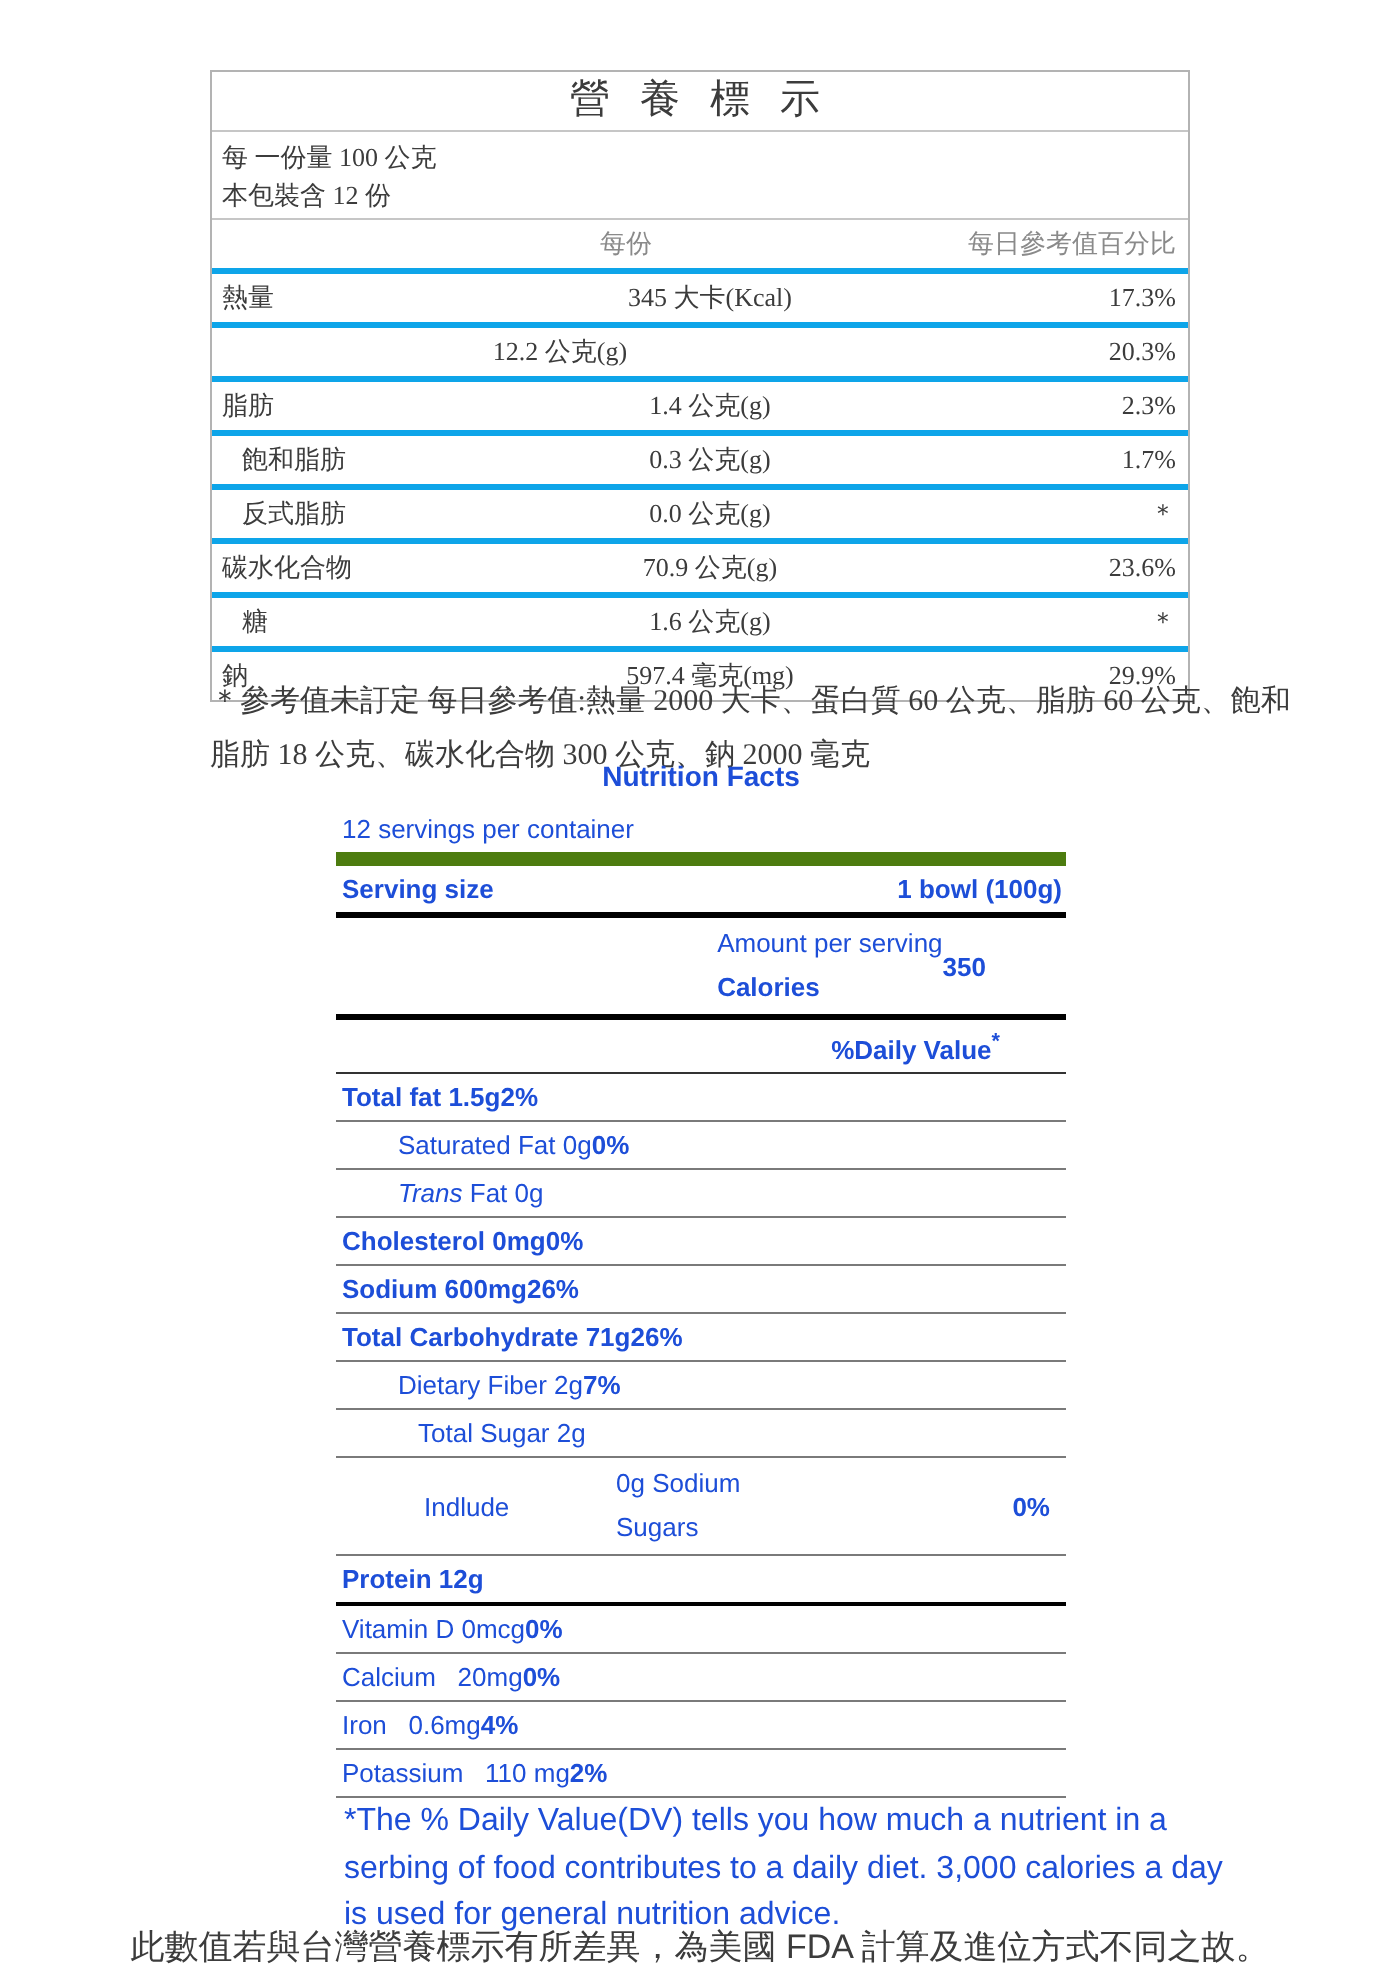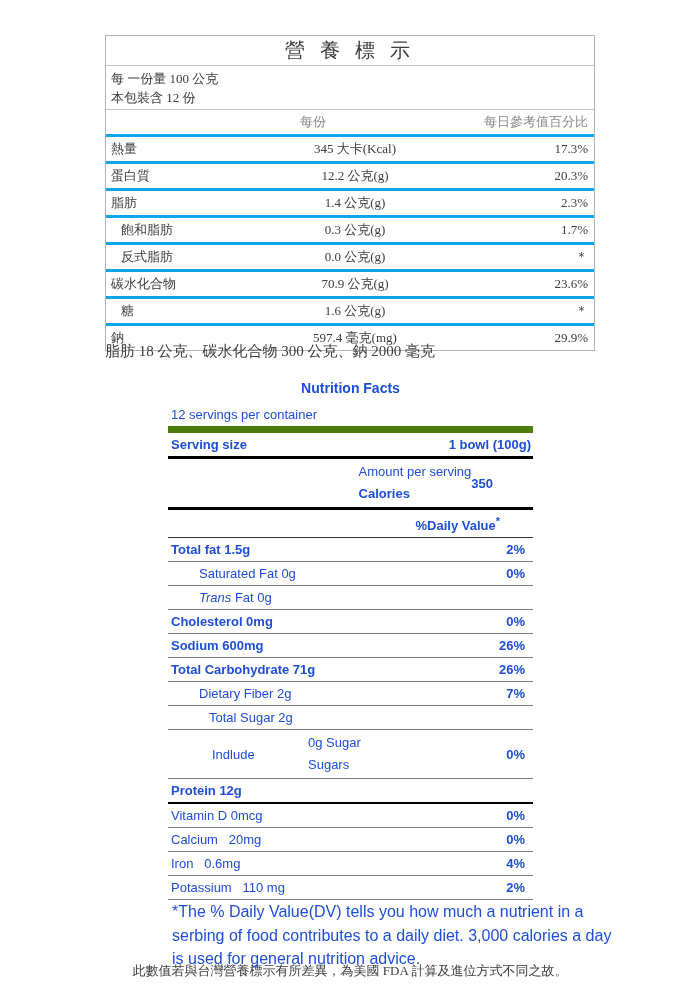--- a/index.html
+++ b/index.html
@@ -59,21 +59,21 @@
     border-bottom: 3px solid #000; padding: 2px 0;
   }
   .nf-cal .cal-left div { line-height: 22px; padding-left: 3px; }
   .cal-label { font-weight: bold; }
   .cal-value { font-weight: bold; margin-right: 40px; }
   .nf-dvh {
     text-align: right; font-weight: bold; line-height: 23px;
     border-bottom: 1px solid #333; padding-right: 33px;
   }
   .nf-row {
-    display: flex; justify-content: space-between;
+    display: flex; 
     line-height: 23px; border-bottom: 1px solid #7a7a7a;
     padding: 0 2px 0 3px;
   }
   .nf-row .dv { font-weight: bold; padding-right: 6px; }
   .b { font-weight: bold; }
   .i { font-style: italic; }
   .ind1 { padding-left: 28px; }
   .ind2 { padding-left: 38px; }
   .nf-include {
     display: flex; align-items: center;
@@ -81,22 +81,22 @@
   }
   .inc-label { margin-left: 42px; width: 96px; }
   .inc-value div { line-height: 22px; }
   .inc-dv { margin-left: auto; font-weight: bold; padding-right: 6px; }
   .protein { border-bottom: 2px solid #000; }
   .nf-foot { padding-left: 4px; font-size: 16px; }
   .nf-foot div { line-height: 23.5px; }
 
   .bottom-note {
     position: absolute; left: 0; top: 962px; width: 700px;
-    text-align: center; font-size: 13px; color: #3c3c3c;
-    font-family: Liberation Serif, serif; white-space: nowrap;
+    text-align: center; font-size: 17px; color: #3c3c3c;
+    font-family: Liberation Sans, sans-serif; white-space: nowrap;
   }
 </style>
 </head>
 <body>
 
 <div>
 
   <div class="cn-table">
     <div class="cn-title">營 養 標 示</div>
     <div class="cn-serving">
@@ -108,21 +108,20 @@
       <div class="c-amt">每份</div>
       <div class="c-dv">每日參考值百分比</div>
     </div>
 
     <div class="cn-row">
       <div class="c-name">熱量</div>
       <div class="c-amt">345 大卡(Kcal)</div>
       <div class="c-dv">17.3%</div>
     </div>
     <div class="cn-row">
-      <div class="c-name">蛋白質</div>
       <div class="c-amt">12.2 公克(g)</div>
       <div class="c-dv">20.3%</div>
     </div>
     <div class="cn-row">
       <div class="c-name">脂肪</div>
       <div class="c-amt">1.4 公克(g)</div>
       <div class="c-dv">2.3%</div>
     </div>
     <div class="cn-row indent">
       <div class="c-name">飽和脂肪</div>
@@ -145,20 +144,21 @@
       <div class="c-dv">＊</div>
     </div>
     <div class="cn-row">
       <div class="c-name">鈉</div>
       <div class="c-amt">597.4 毫克(mg)</div>
       <div class="c-dv">29.9%</div>
     </div>
   </div>
 
   <div class="cn-footnote">
+    <div>＊參考值未訂定 每日參考值:熱量 2000 大卡、蛋白質 60 公克、脂肪 60 公克、飽和</div>
     <div>脂肪 18 公克、碳水化合物 300 公克、鈉 2000 毫克</div>
   </div>
 
   <div class="nf">
     <div class="nf-title">Nutrition Facts</div>
     <div class="nf-servings">12 servings per container</div>
     <div class="nf-ss">
       <div>Serving size</div>
       <div>1 bowl (100g)</div>
     </div>
@@ -200,21 +200,21 @@
       <div class="dv">7%</div>
     </div>
     <div class="nf-row">
       <div class="ind2">Total Sugar 2g</div>
       <div class="dv"></div>
     </div>
 
     <div class="nf-include">
       <div class="inc-label">Indlude</div>
       <div class="inc-value">
-        <div>0g Sugar</div>
+        <div>0g Sodium</div>
         <div>Sugars</div>
       </div>
       <div class="inc-dv">0%</div>
     </div>
 
     <div class="nf-row protein">
       <div class="b">Protein 12g</div>
       <div class="dv"></div>
     </div>
 

